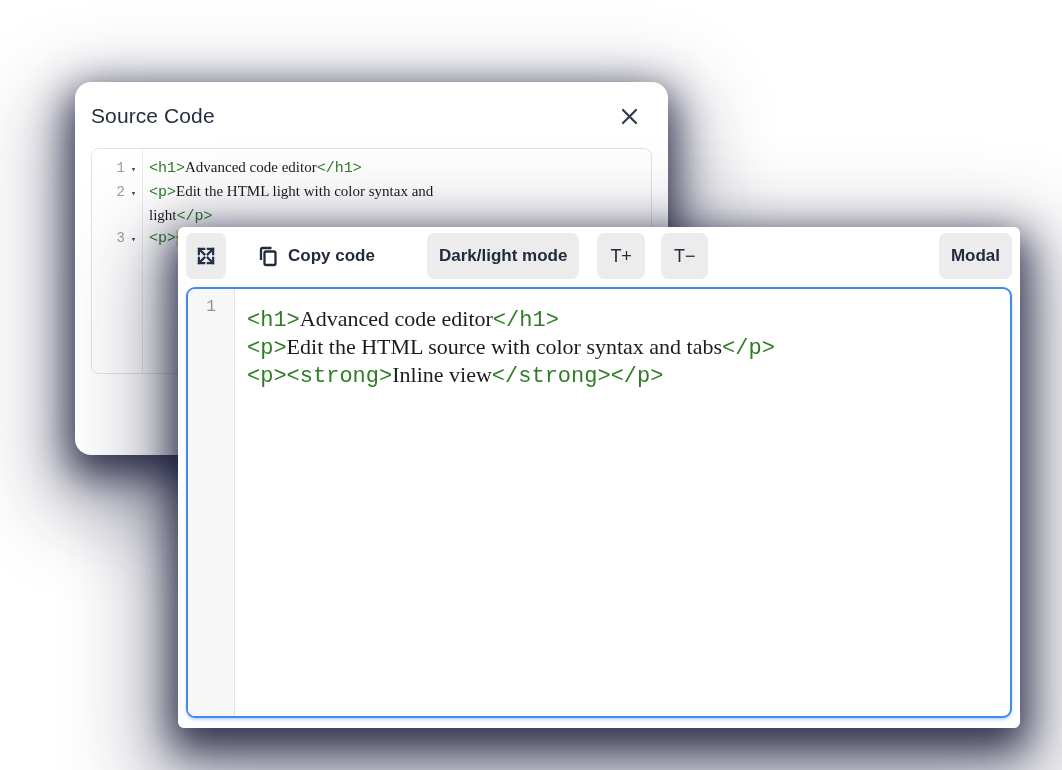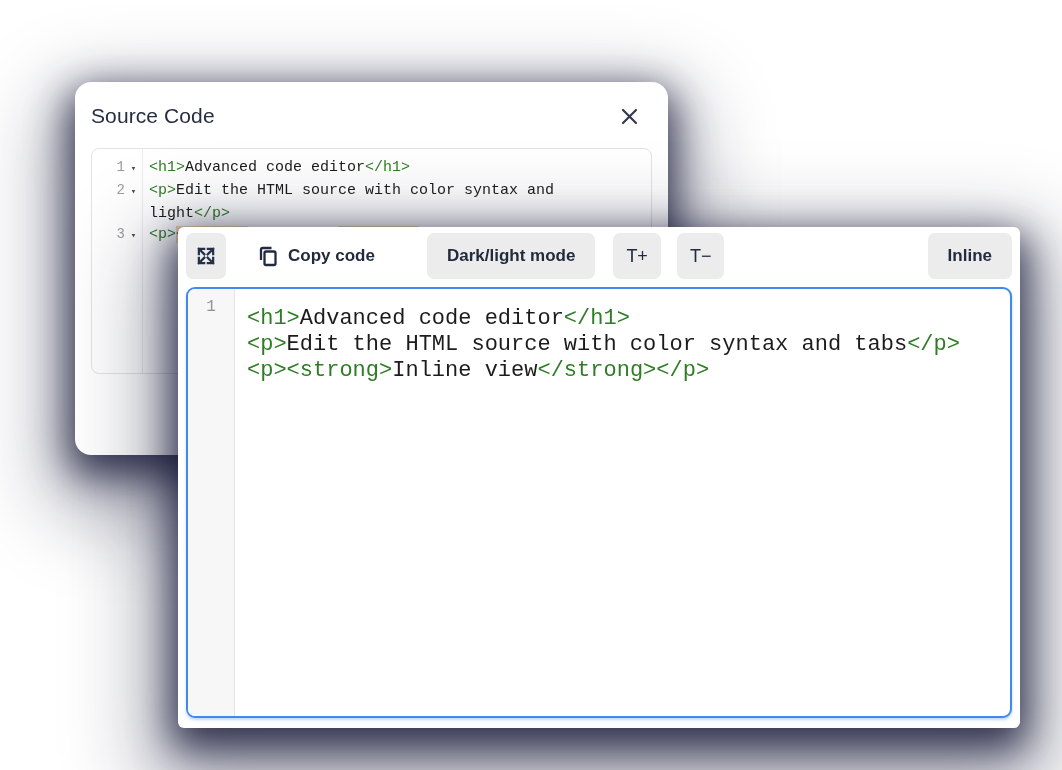--- a/index.html
+++ b/index.html
@@ -47,21 +47,21 @@
     box-shadow:0 14px 38px 6px rgba(21,23,54,0.82), 0 36px 85px 28px rgba(21,23,54,0.38);
   }
   .toolbar {
     position:absolute; left:8px; right:8px; top:6px; height:46px;
     display:flex; align-items:flex-start;
   }
   .tb-btn {
     height:46px; border:none; border-radius:7px; cursor:pointer;
     background:var(--btn-bg); color:var(--btn-text);
     font-family:"Liberation Sans", sans-serif; font-size:17px; font-weight:700;
-    padding:0 20px; display:flex; align-items:center; gap:9px;
+    padding:0 12px; display:flex; align-items:center; gap:9px;
   }
   .icon-btn { width:40px; padding:0; justify-content:center; flex:0 0 40px; }
   .ghost { background:transparent; margin-left:22px; padding:0 10px; }
   .mode { margin-left:42px; }
   .tsm { margin-left:18px; padding:0 13px; font-weight:500; font-size:18px; }
   .tsm + .tsm { margin-left:16px; }
   .cancel { margin-left:auto; }
   .primary { background:var(--primary); color:var(--primary-text); margin-left:14px; }
 
   .fe {
@@ -77,21 +77,21 @@
     font-size:16px; color:#8d9199;
   }
   .fe-code {
     flex:1; padding:17px 0 0 12px;
     font-family:"Liberation Mono","DejaVu Sans Mono",monospace;
     font-size:22px; line-height:26px; white-space:pre;
   }
 
   
   .tok-tag { color:var(--tag-green); }
-  .tok-text { color:var(--code-text); }
+  .tok-text { color:var(--code-text);font-family:Liberation Serif, serif; }
   .tok-tag-hl { color:var(--tag-green); background:var(--hl-bg); }
 
   svg { display:block; }
 </style>
 </head>
 <body>
 
 <section class="modal">
   <header class="modal-head">
     <h2 class="modal-title">Source Code</h2>
@@ -105,21 +105,21 @@
     <div class="bm-gutterline"></div>
     <div class="bm-rows">
         <div class="code-row">
           <span class="ln">1</span>
           <span class="fold">▾</span>
           <span class="code"><span class="tok-tag">&lt;h1&gt;</span><span class="tok-text">Advanced code editor</span><span class="tok-tag">&lt;/h1&gt;</span></span>
         </div>
         <div class="code-row">
           <span class="ln">2</span>
           <span class="fold">▾</span>
-          <span class="code"><span class="tok-tag">&lt;p&gt;</span><span class="tok-text">Edit the HTML source with color syntax and</span></span>
+          <span class="code"><span class="tok-tag">&lt;p&gt;</span><span class="tok-text">Edit the HTML light with color syntax and</span></span>
         </div>
         <div class="code-row">
           <span class="ln"></span>
           <span class="fold"></span>
           <span class="code"><span class="tok-text">light</span><span class="tok-tag">&lt;/p&gt;</span></span>
         </div>
         <div class="code-row">
           <span class="ln">3</span>
           <span class="fold">▾</span>
           <span class="code"><span class="tok-tag">&lt;p&gt;</span><span class="tok-tag-hl">&lt;strong&gt;</span><span class="tok-text">Modal view</span><span class="tok-tag-hl">&lt;/strong&gt;</span><span class="tok-tag">&lt;/p&gt;</span></span>
@@ -141,21 +141,21 @@
     <button class="tb-btn ghost">
       <svg width="21" height="23" viewBox="0 0 21 23" fill="none" stroke="#222b3e" stroke-width="2.3">
         <rect x="6.5" y="6.5" width="11" height="13.5" rx="1.5"></rect>
         <path d="M3 15 V4.5 Q3 3 4.5 3 H13.5"></path>
       </svg>
       <span>Copy code</span>
     </button>
     <button class="tb-btn mode">Dark/light mode</button>
     <button class="tb-btn tsm">T+</button>
     <button class="tb-btn tsm">T−</button>
-    <button class="tb-btn cancel">Inline</button>
+    <button class="tb-btn cancel">Modal</button>
   </div>
 
   <div class="fe">
     <div class="fe-gutter">
       <span>1</span>
     </div>
     <div class="fe-code"><div class="code-row"><span class="code"><span class="tok-tag">&lt;h1&gt;</span><span class="tok-text">Advanced code editor</span><span class="tok-tag">&lt;/h1&gt;</span></span></div><div class="code-row"><span class="code"><span class="tok-tag">&lt;p&gt;</span><span class="tok-text">Edit the HTML source with color syntax and tabs</span><span class="tok-tag">&lt;/p&gt;</span></span></div><div class="code-row"><span class="code"><span class="tok-tag">&lt;p&gt;</span><span class="tok-tag">&lt;strong&gt;</span><span class="tok-text">Inline view</span><span class="tok-tag">&lt;/strong&gt;</span><span class="tok-tag">&lt;/p&gt;</span></span></div></div>
   </div>
 </section>
 

